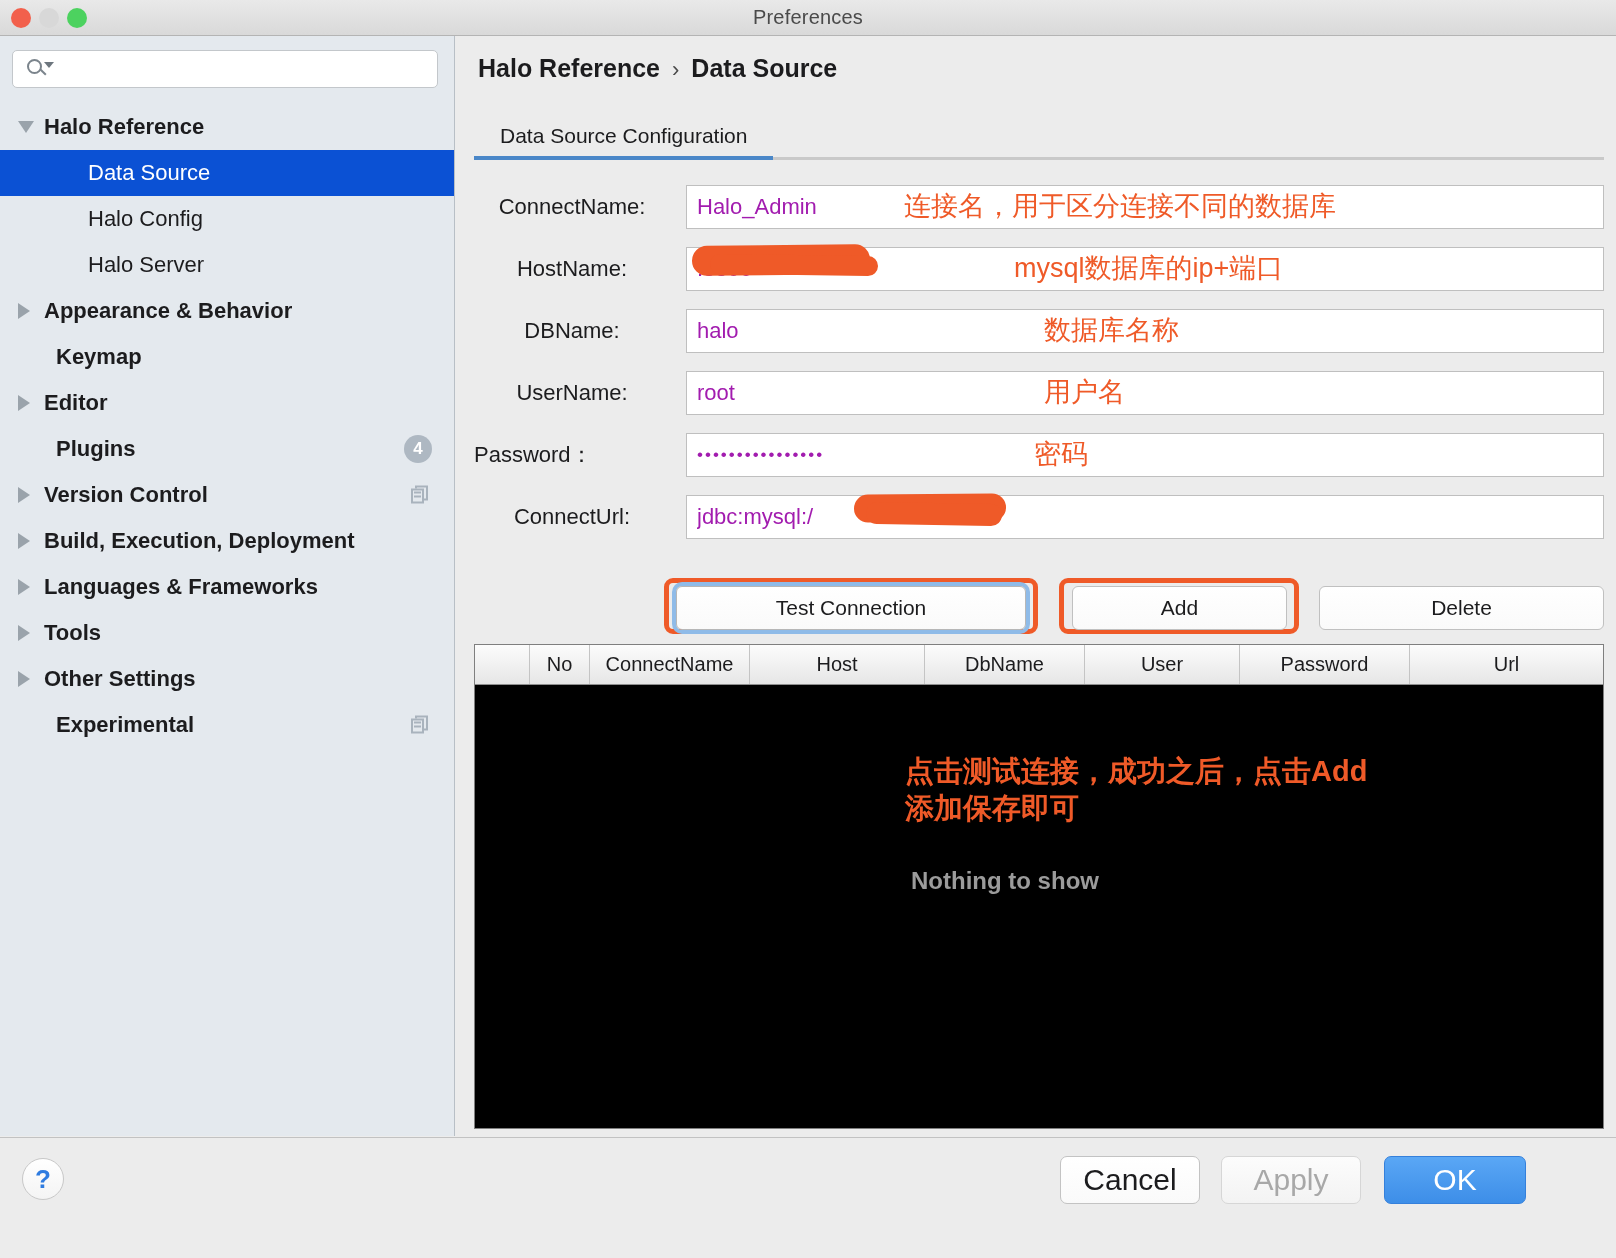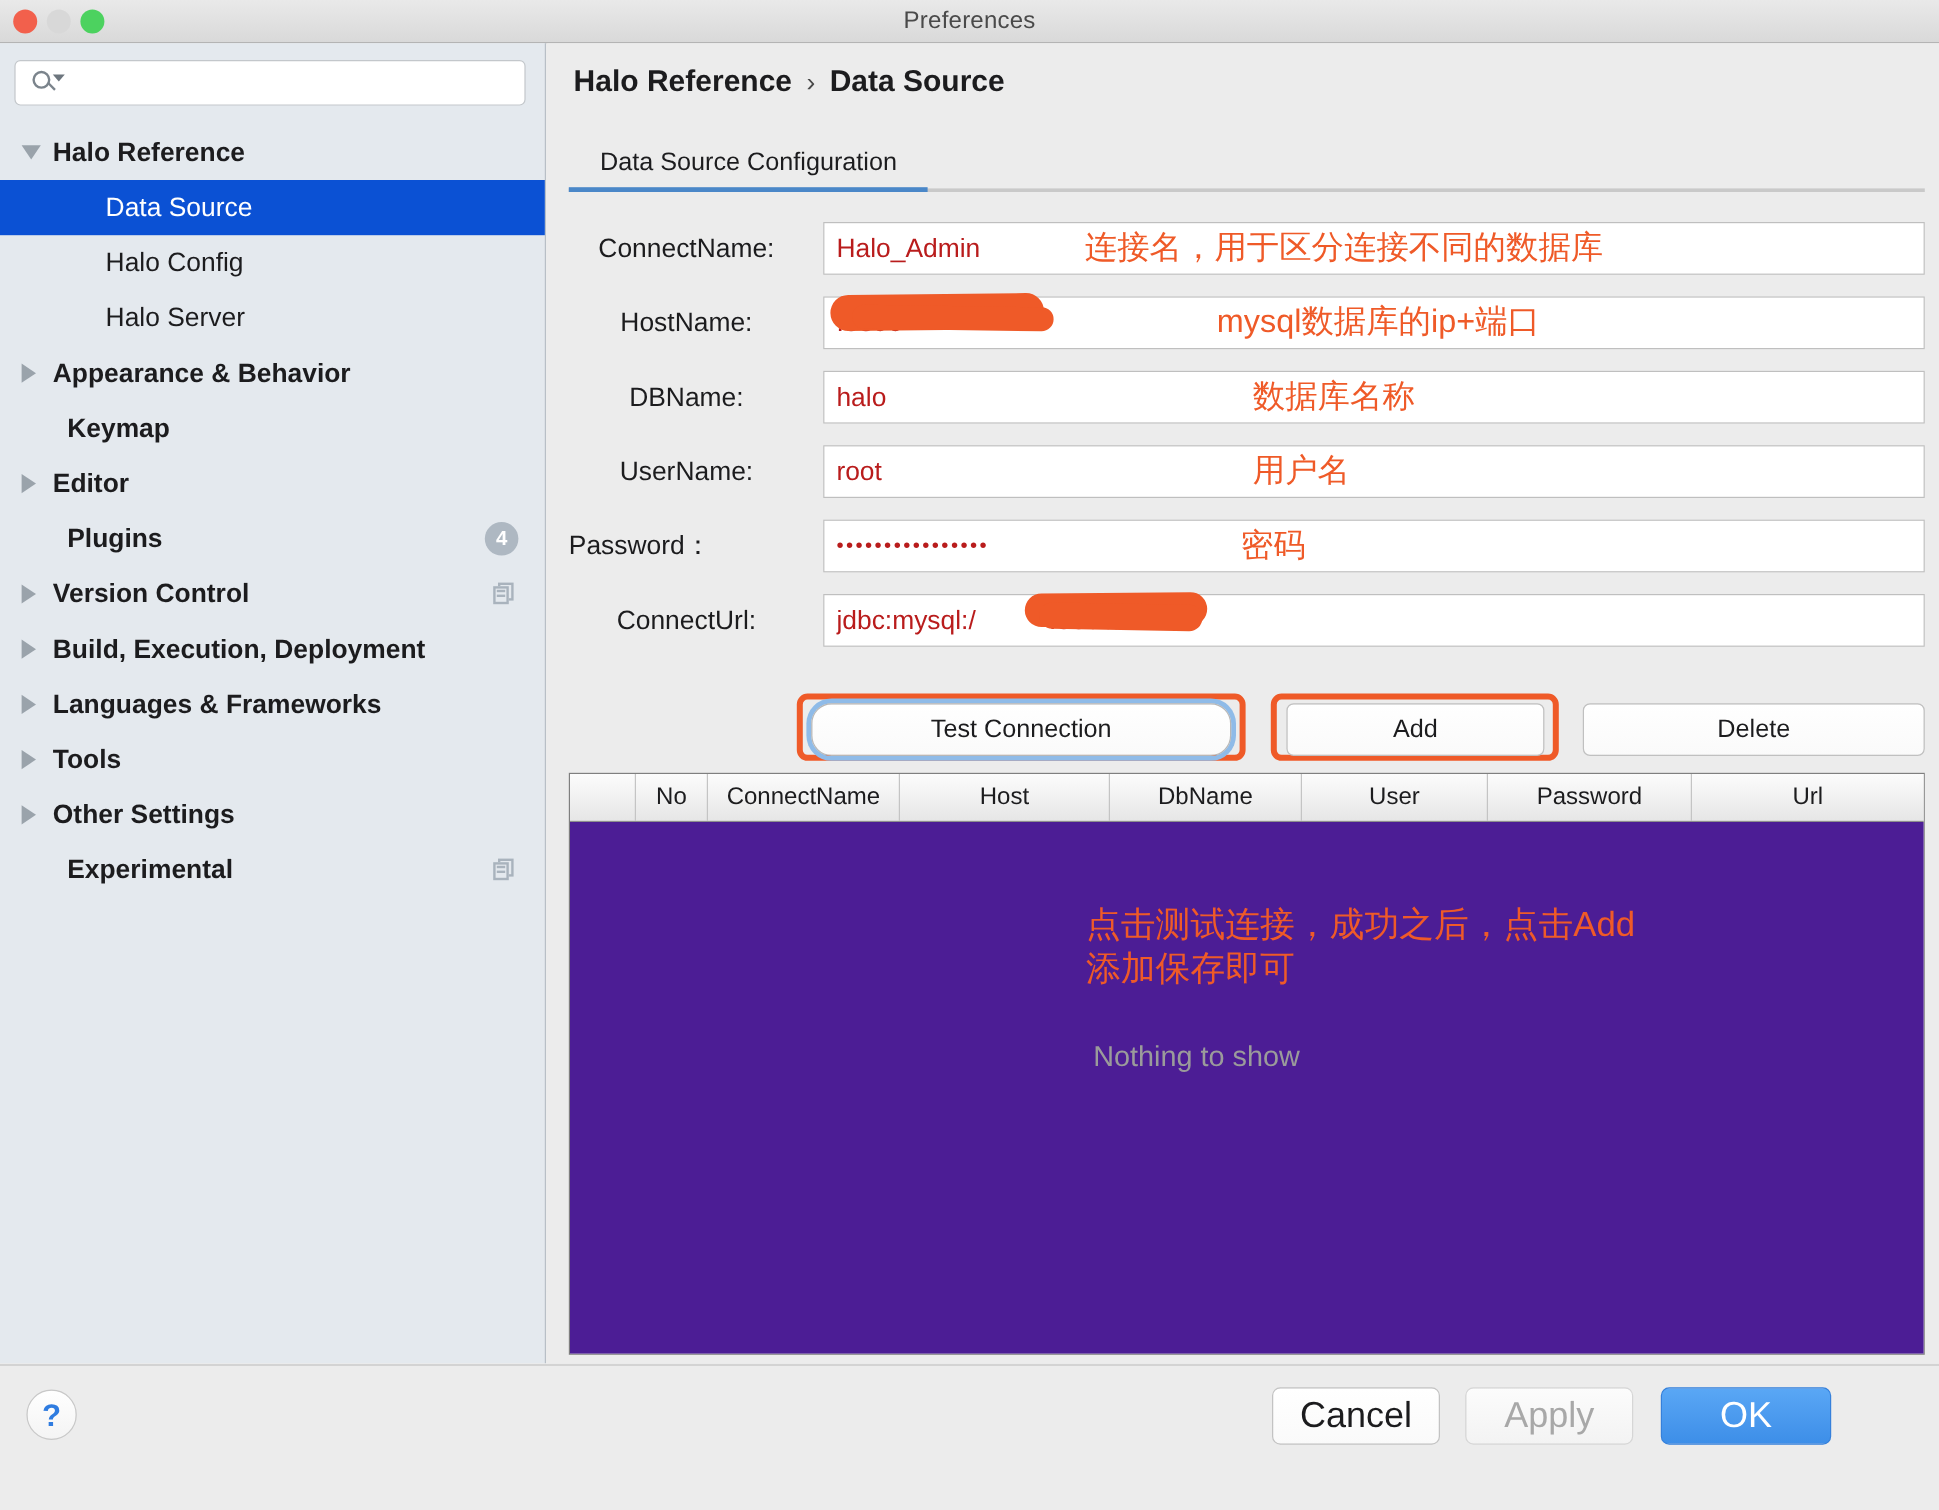--- a/index.html
+++ b/index.html
@@ -185,21 +185,21 @@
     display: flex; justify-content: center;
     padding-right: 16px;
     white-space: nowrap;
   }
   .flabel.single { display: block; }
   .finput {
     flex: 1 1 auto;
     height: 44px;
     background: #fff;
     border: 1px solid #bfbfbf;
-    font-size: 22px; color: #b91c1c;
+    font-size: 22px; color: #a21caf;
     font-family: inherit;
     padding: 0 10px;
     outline: none;
   }
   .finput::placeholder { color: #9a9a9a; }
   .dots {
     letter-spacing: 2px;
     font-size: 17px;
   }
 
@@ -266,21 +266,20 @@
     border-radius: 6px;
     font-size: 21px; color: #1c1c1e;
     font-family: inherit;
     display: flex; align-items: center; justify-content: center;
     cursor: default;
   }
   .btn-test {
     left: 202px; top: 10px; width: 350px;
     box-shadow: 0 0 0 4px #8fbbe8;
     border-color: #b7b7b7;
-    border-radius: 17px;
   }
   .btn-add { left: 598px; top: 10px; width: 215px; }
   .btn-delete { left: 845px; top: 10px; width: 285px; }
 
   
   .tablewrap {
     position: absolute; top: 608px; left: 18px;
     width: 1130px; height: 485px;
     background: #fff;
     border: 1px solid #7f7f7f;
@@ -296,21 +295,22 @@
     font-size: 20px; color: #1c1c1e;
     border-right: 1px solid #c4c4c4;
     height: 100%;
     overflow: hidden;
     white-space: nowrap;
   }
   .th:last-child { border-right: none; }
   .tbody {
     position: relative;
     height: 443px;
-    background: #4c1d95;
+    background: #000000;
+    font-weight: bold;
   }
   .nothing {
     position: absolute; left: 436px; top: 182px;
     font-size: 24px; color: #9b9b9b;
   }
   .annot-table {
     position: absolute; left: 430px; top: 68px;
     color: #ef5a28; font-size: 29px; line-height: 1.28;
     white-space: pre;
   }

